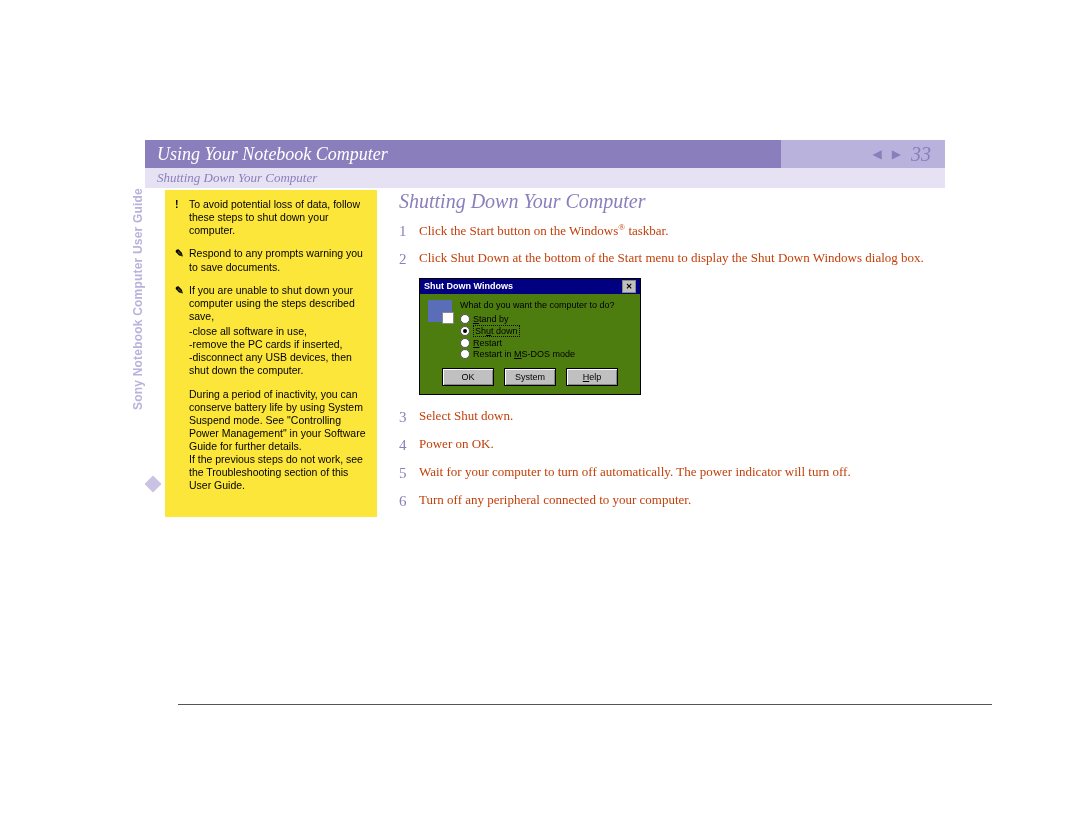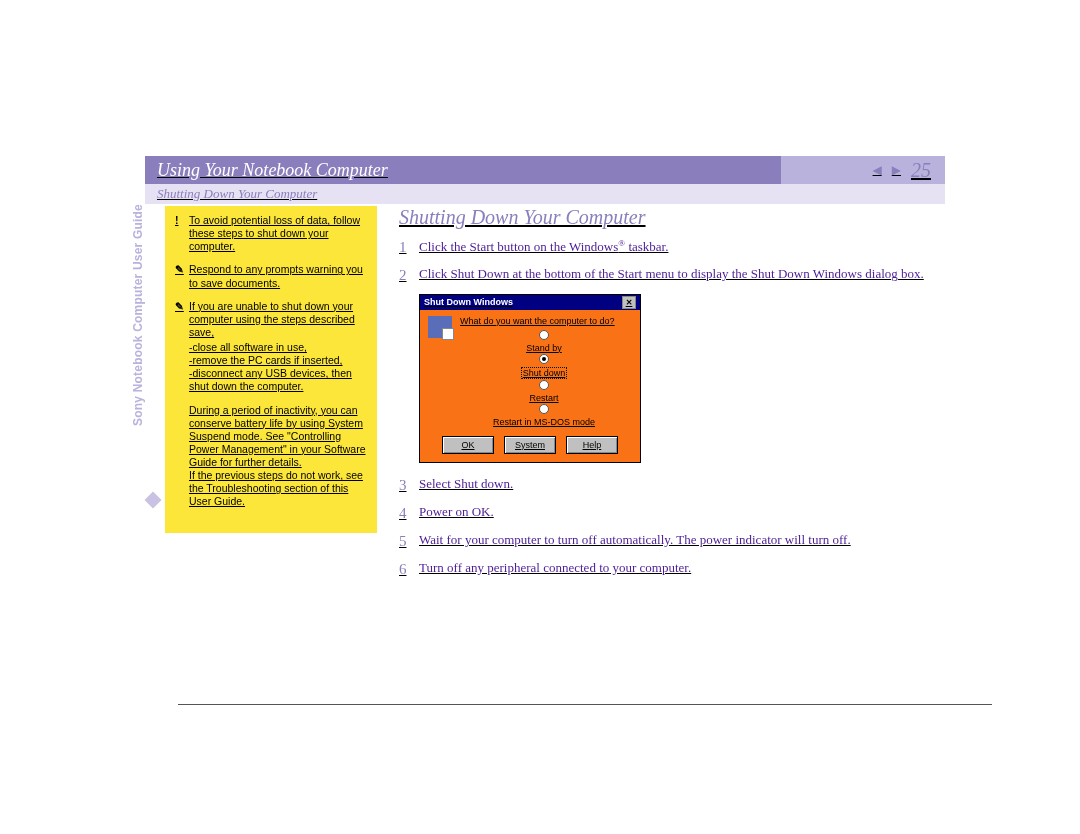--- a/index.html
+++ b/index.html
@@ -8,23 +8,22 @@
     background: #ffffff;
     font-family: Georgia, 'Times New Roman', serif;
     width: 1080px;
     height: 834px;
     position: relative;
     overflow: hidden;
   }
   .page {
     position: absolute;
     left: 145px;
-    top: 156px;
+    top: 140px;
     width: 800px;
-    text-decoration: underline;
   }
   .header-bar {
     display: flex;
     height: 28px;
   }
   .header-left {
     background: #8a7ebc;
     color: #fff;
     font-style: italic;
     font-family: Georgia, serif;
@@ -129,33 +128,33 @@
     font-size: 13px;
     line-height: 1.35;
   }
   .step-num {
     color: #8a7ebc;
     width: 20px;
     font-size: 15px;
   }
   .step-text {
     flex: 1;
-    color: #4c1d95;
+    color: #c2410c;
     font-family: 'Palatino Linotype', Georgia, serif;
   }
   .step-text sup {
     font-size: 9px;
   }
   .dialog {
     margin: 6px 0 12px 20px;
     width: 220px;
     border: 1px solid #000;
     font-family: Tahoma, Arial, sans-serif;
     font-size: 9px;
-    background: #f97316;
+    background: #4d7c0f;
   }
   .dialog-title {
     background: #000080;
     color: #fff;
     padding: 1px 4px;
     font-weight: bold;
     display: flex;
     justify-content: space-between;
     align-items: center;
   }
@@ -196,21 +195,20 @@
     flex: 1;
   }
   .dialog-q {
     margin-bottom: 4px;
   }
   .radio-row {
     display: flex;
     align-items: center;
     gap: 3px;
     margin-bottom: 1px;
-    flex-direction: column;
   }
   .radio {
     width: 8px;
     height: 8px;
     border: 1px solid #555;
     border-radius: 50%;
     display: inline-flex;
     align-items: center;
     justify-content: center;
     background: #fff;
@@ -260,21 +258,21 @@
 </head>
 <body>
 
 <div class="page">
 
   <div class="header-bar">
     <div class="header-left">Using Your Notebook Computer</div>
     <div class="header-right">
       <span class="arrow">◀</span>
       <span class="arrow">▶</span>
-      <span style="font-weight:500;">25</span>
+      <span style="font-weight:500;">33</span>
     </div>
   </div>
   <div class="sub-header">Shutting Down Your Computer</div>
 
   <div class="side-diamond"></div>
   <div class="side-tab">Sony Notebook Computer User Guide</div>
 
   <div class="body-row">
     <div class="notes-box">
       <div class="note">

